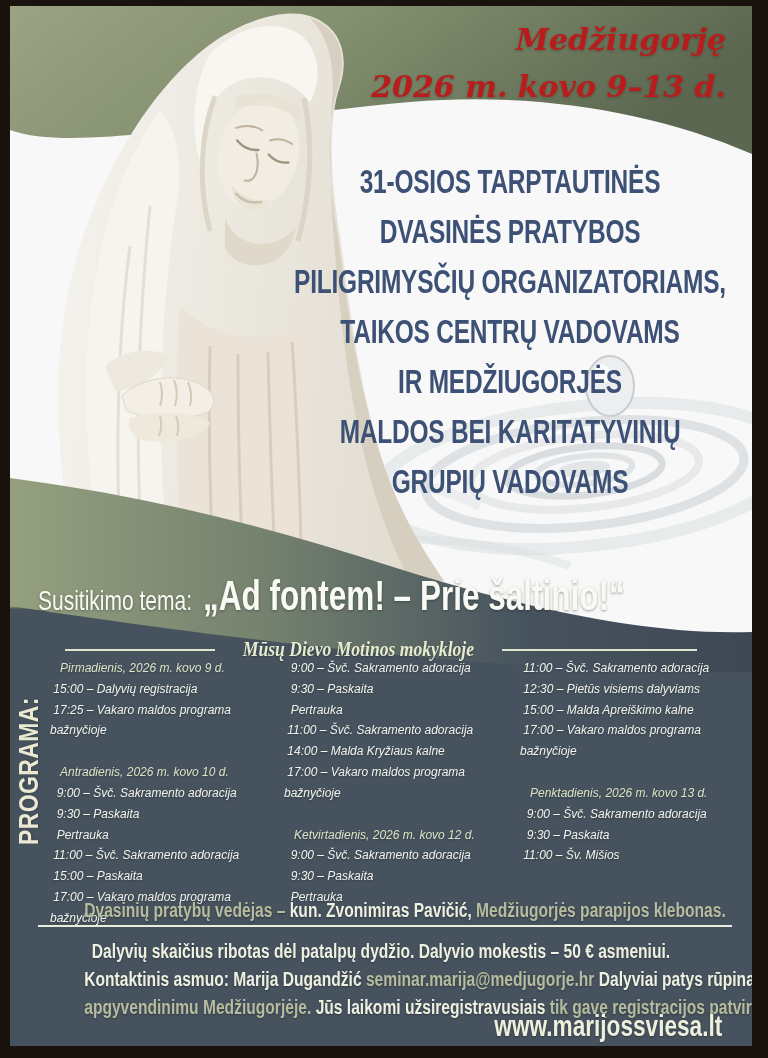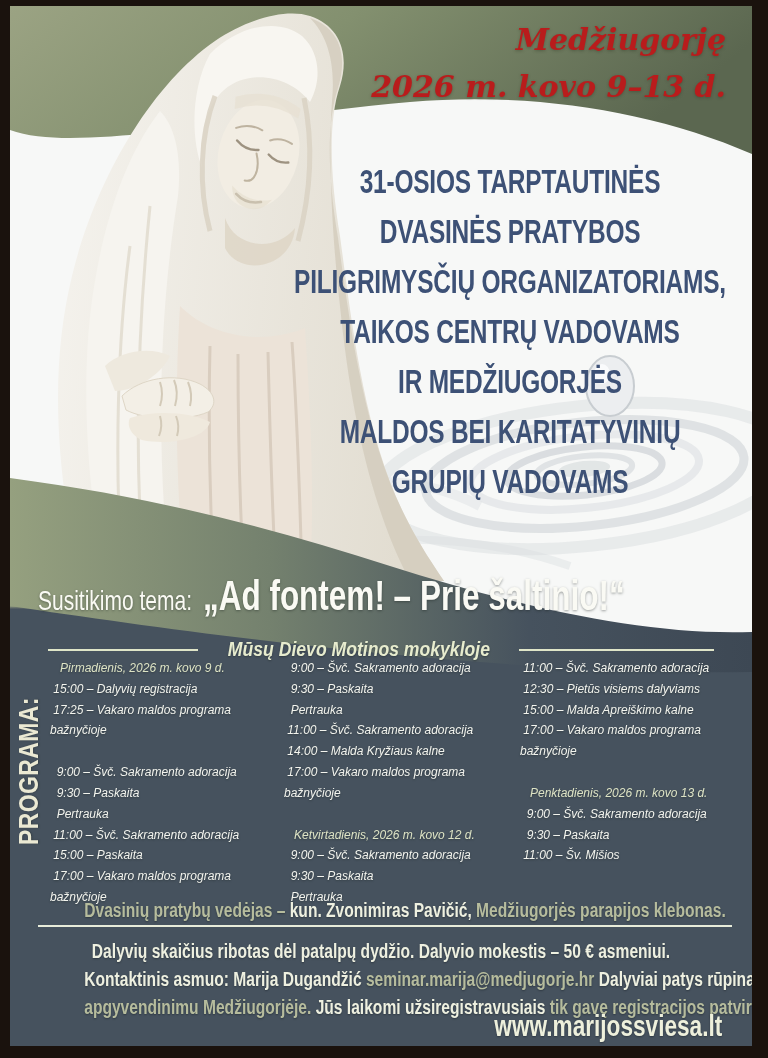--- a/index.html
+++ b/index.html
@@ -37,21 +37,21 @@
   .theme{
     position:absolute;left:28px;top:566px;width:714px;z-index:6;
     white-space:nowrap;transform:scaleX(.75);transform-origin:left center;
     color:#fafaf4;text-shadow:0 1px 3px rgba(20,28,24,.4);
   }
   .theme .lbl{font-size:28px;font-weight:400;}
   .theme .quote{font-size:42px;font-weight:700;margin-left:10px;}
 
   .subtheme{
     position:absolute;left:0;top:632px;width:742px;z-index:6;
-    display:flex;align-items:center;justify-content:center;
+    display:flex;align-items:center;justify-content:center;font-family:Liberation Serif, serif;
   }
   .subtheme .rule{height:2px;background:#dfe5c8;}
   .subtheme .rule.l{width:150px;margin-right:12px;}
   .subtheme .rule.r{width:195px;margin-left:12px;}
   .subtheme .txt{
     font-style:italic;font-weight:700;font-size:20px;color:#e7ecce;
     transform:scaleX(.88);transform-origin:center;white-space:nowrap;
     text-shadow:0 1px 2px rgba(20,28,24,.4);
   }
 
@@ -225,20 +225,21 @@
     <div class="programa">PROGRAMA:</div>
 
     <div class="pcol" id="col1">
       <div class="block">
         <div class="day">Pirmadienis, 2026 m. kovo 9 d.</div>
         <pre> 15:00 – Dalyvių registracija
  17:25 – Vakaro maldos programa
 bažnyčioje</pre>
       </div>
       <div class="block">
+        <div class="day">Antradienis, 2026 m. kovo 10 d.</div>
         <pre>  9:00 – Švč. Sakramento adoracija
   9:30 – Paskaita
   Pertrauka
  11:00 – Švč. Sakramento adoracija
  15:00 – Paskaita
  17:00 – Vakaro maldos programa
 bažnyčioje</pre>
       </div>
     </div>
 

